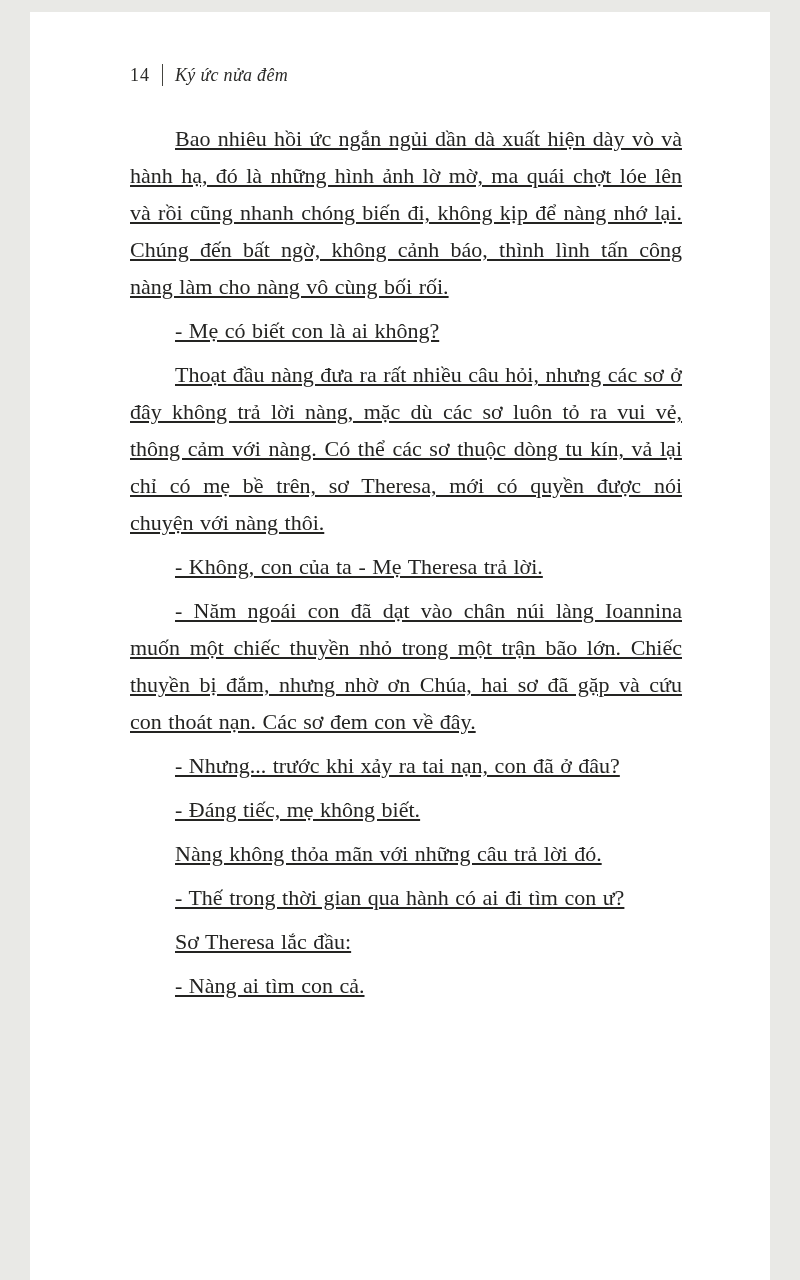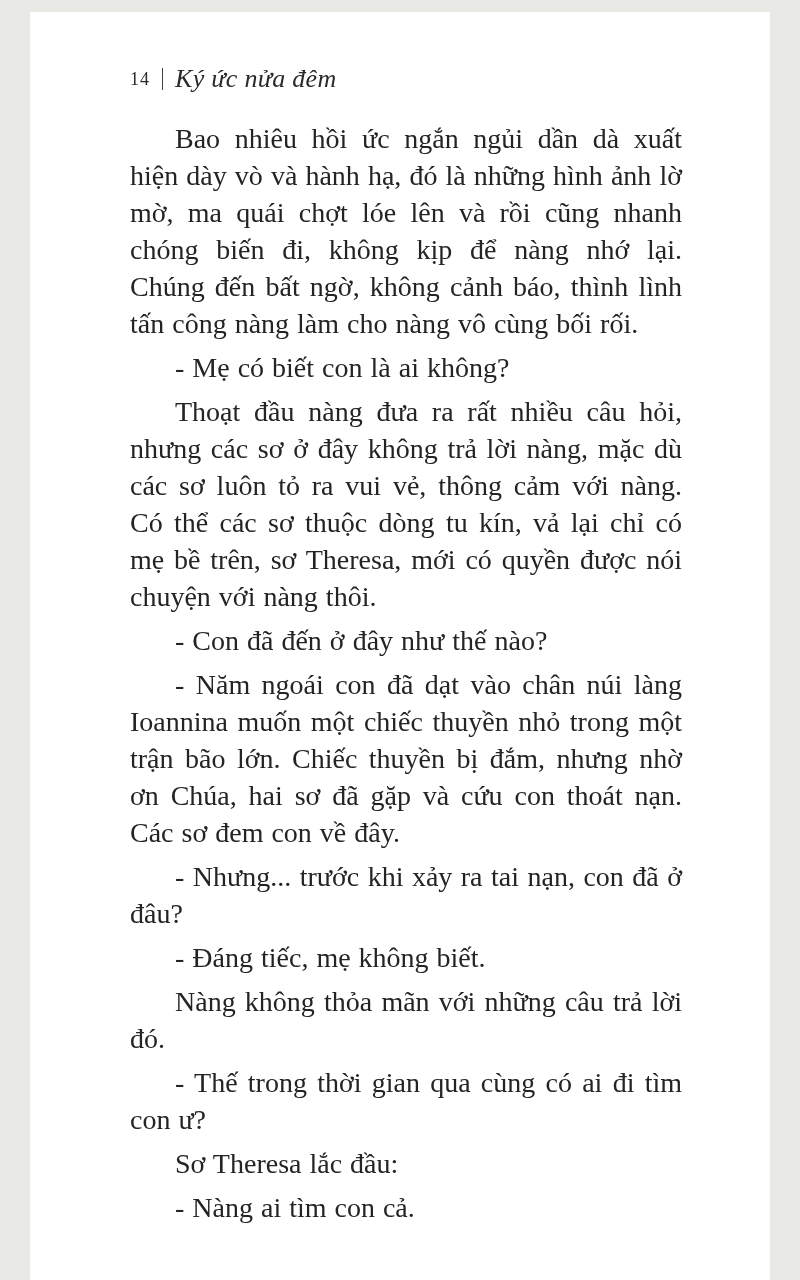--- a/index.html
+++ b/index.html
@@ -35,57 +35,58 @@
   }
   .header-divider {
     display: inline-block;
     width: 1px;
     height: 22px;
     background: #44443f;
     margin: 0 2px;
   }
   .book-title {
     font-style: italic;
-    font-size: 26px;
+    font-size: 18px;
     letter-spacing: 0.3px;
     text-align: right;
   }
   .page-body {
     position: absolute;
     top: 108px;
     left: 100px;
     right: 88px;
   }
   .para {
     margin: 0 0 7px 0;
-    font-size: 28px;
+    font-size: 22px;
     line-height: 37px;
     text-align: justify;
     text-indent: 45px;
     word-spacing: 1px;
+    text-decoration: underline;
   }
 </style>
 </head>
 <body>
 
 <div class="page">
 
   <header class="page-header">
     <span class="page-number">14</span>
     <span class="header-divider"></span>
     <span class="book-title">Ký ức nửa đêm</span>
   </header>
 
   <main class="page-body">
     <p class="para">Bao nhiêu hồi ức ngắn ngủi dần dà xuất hiện dày vò và hành hạ, đó là những hình ảnh lờ mờ, ma quái chợt lóe lên và rồi cũng nhanh chóng biến đi, không kịp để nàng nhớ lại. Chúng đến bất ngờ, không cảnh báo, thình lình tấn công nàng làm cho nàng vô cùng bối rối.</p>
     <p class="para">- Mẹ có biết con là ai không?</p>
     <p class="para">Thoạt đầu nàng đưa ra rất nhiều câu hỏi, nhưng các sơ ở đây không trả lời nàng, mặc dù các sơ luôn tỏ ra vui vẻ, thông cảm với nàng. Có thể các sơ thuộc dòng tu kín, vả lại chỉ có mẹ bề trên, sơ Theresa, mới có quyền được nói chuyện với nàng thôi.</p>
-    <p class="para">- Con đã đến ở đây như thế nào?</p>
+    <p class="para">- Không, con của ta - Mẹ Theresa trả lời.</p>
     <p class="para">- Năm ngoái con đã dạt vào chân núi làng Ioannina muốn một chiếc thuyền nhỏ trong một trận bão lớn. Chiếc thuyền bị đắm, nhưng nhờ ơn Chúa, hai sơ đã gặp và cứu con thoát nạn. Các sơ đem con về đây.</p>
     <p class="para">- Nhưng... trước khi xảy ra tai nạn, con đã ở đâu?</p>
     <p class="para">- Đáng tiếc, mẹ không biết.</p>
     <p class="para">Nàng không thỏa mãn với những câu trả lời đó.</p>
-    <p class="para">- Thế trong thời gian qua cùng có ai đi tìm con ư?</p>
+    <p class="para">- Thế trong thời gian qua hành có ai đi tìm con ư?</p>
     <p class="para">Sơ Theresa lắc đầu:</p>
     <p class="para">- Nàng ai tìm con cả.</p>
   </main>
 
 </div>
 
 </body></html>

